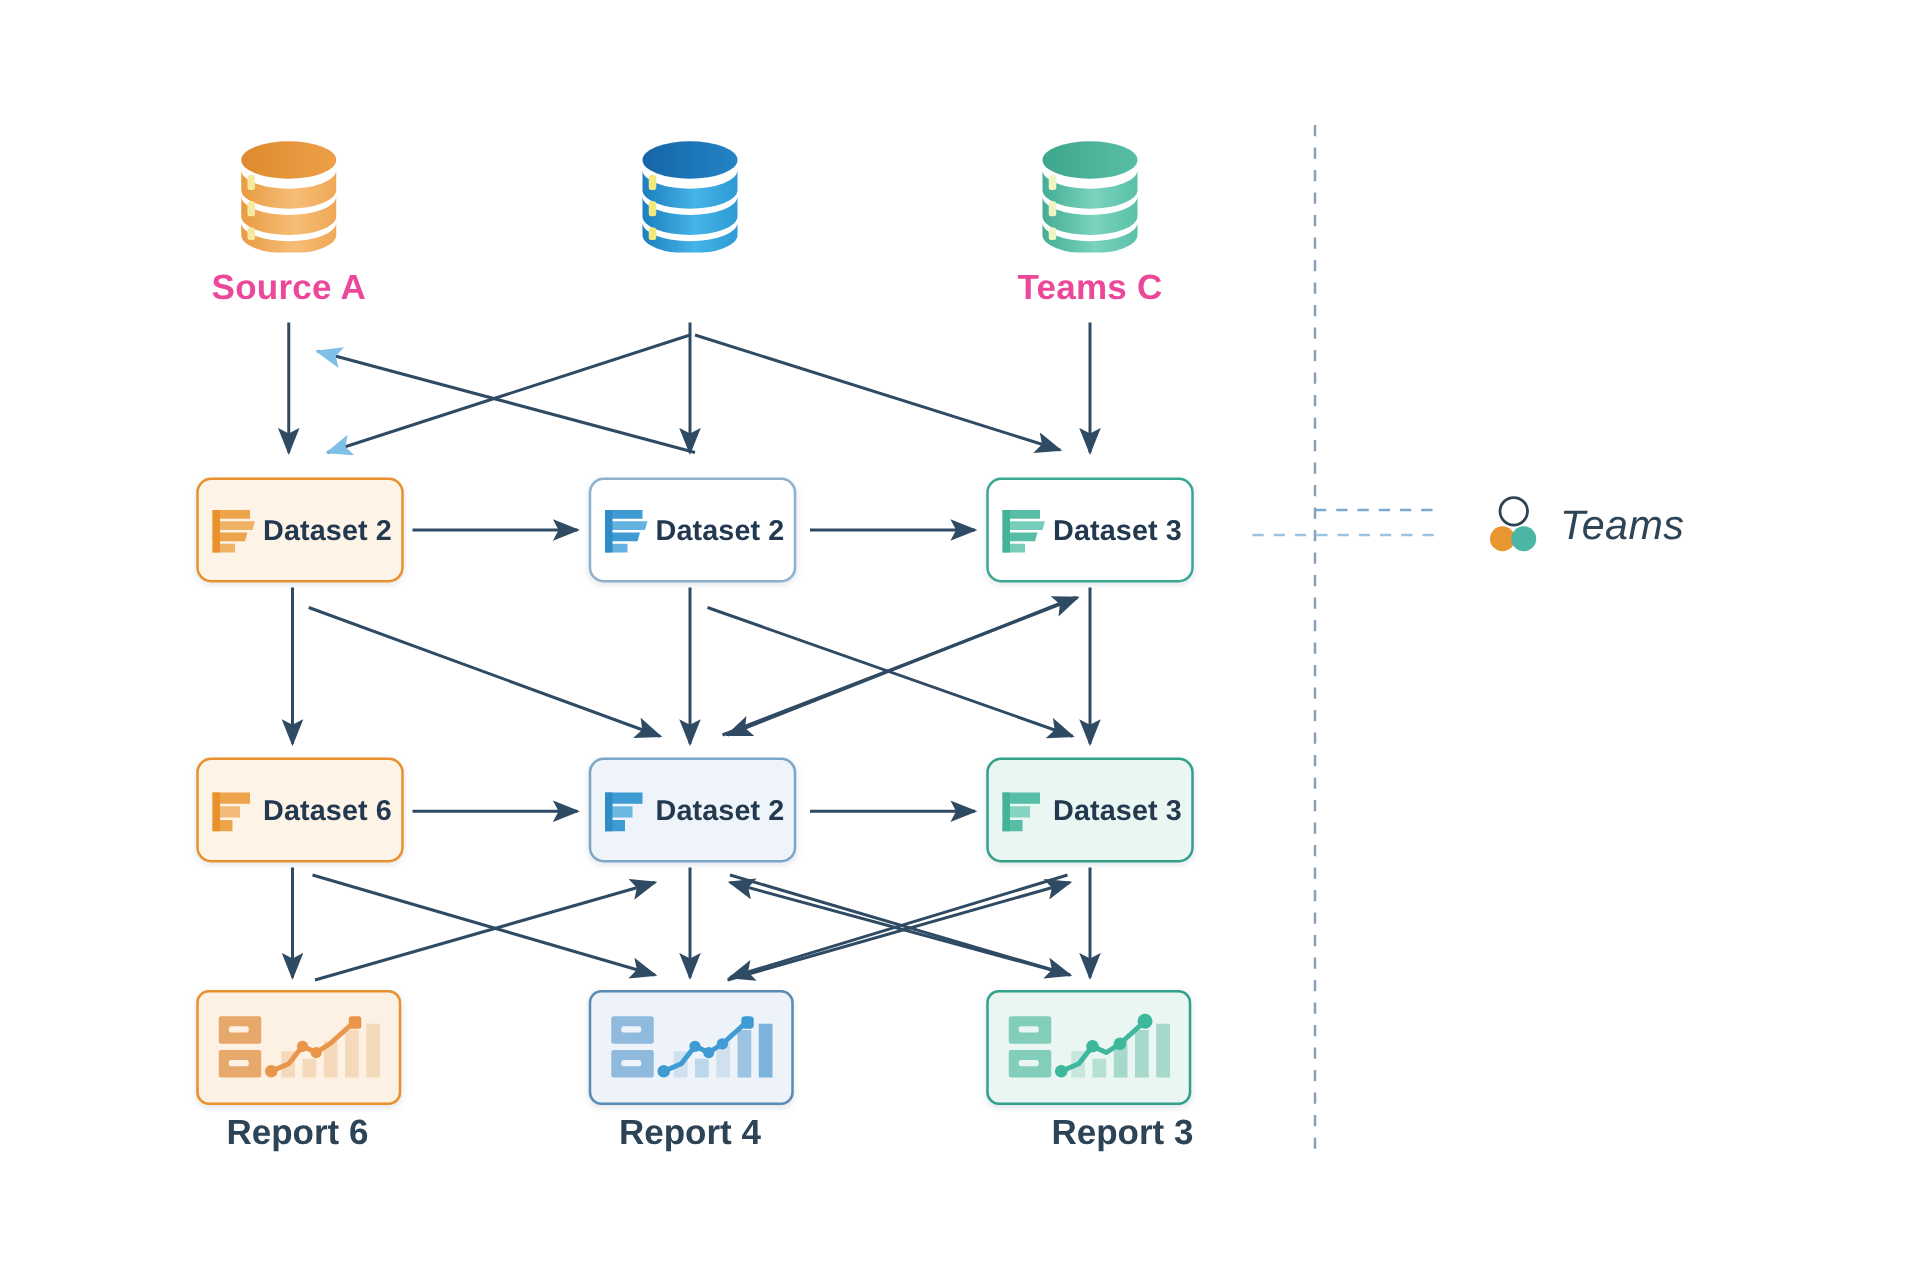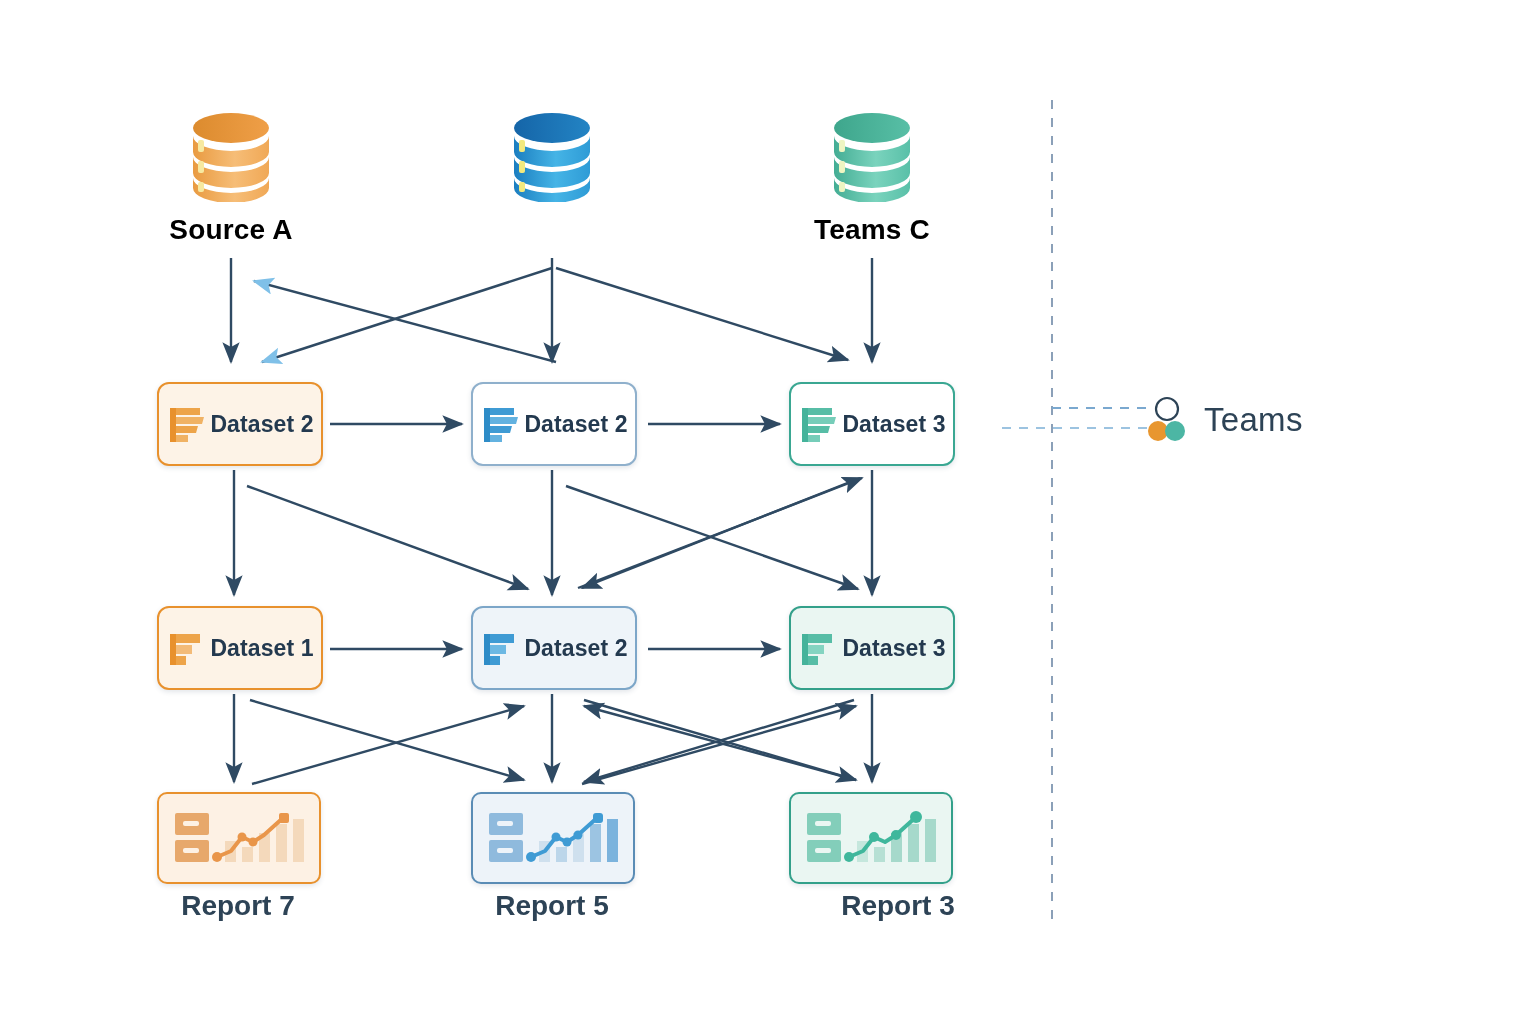--- a/index.html
+++ b/index.html
@@ -32,21 +32,21 @@
     width: 92px;
     height: 96px;
     margin: 0 auto;
     display: block;
   }
   .source-label {
     margin-top: 12px;
     font-size: 28px;
     font-weight: 600;
     letter-spacing: .2px;
-    color: #000000;
+    color: #ec4899;
     white-space: nowrap;
   }
 
   
   .card {
     position: absolute;
     width: 166px;
     height: 84px;
     border-radius: 12px;
     box-sizing: border-box;
@@ -298,21 +298,21 @@
 </div>
 
 <div class="card orange" style="left:157px; top:606px;">
   <div class="ds-inner">
     <svg width="42" height="44" viewBox="0 0 42 44">
       <rect x="4" y="8" width="30" height="9" fill="#eda44a"></rect>
       <rect x="4" y="19" width="22" height="9" fill="#f3bb78"></rect>
       <rect x="4" y="30" width="16" height="9" fill="#eda44a"></rect>
       <rect x="4" y="8" width="6" height="31" fill="#e8912d"></rect>
     </svg>
-    <span class="ds-label">Dataset 1</span>
+    <span class="ds-label">Dataset 6</span>
   </div>
 </div>
 
 <div class="card blue" style="left:471px; top:606px;">
   <div class="ds-inner">
     <svg width="42" height="44" viewBox="0 0 42 44">
       <rect x="4" y="8" width="30" height="9" fill="#3f9bd4"></rect>
       <rect x="4" y="19" width="22" height="9" fill="#6cb8e3"></rect>
       <rect x="4" y="30" width="16" height="9" fill="#3f9bd4"></rect>
       <rect x="4" y="8" width="6" height="31" fill="#2e8cc7"></rect>
@@ -344,42 +344,42 @@
     <rect x="88" y="26" width="11" height="29" fill="#f4d9bb"></rect>
     <rect x="105" y="17" width="11" height="38" fill="#f4d9bb"></rect>
     <rect x="122" y="12" width="11" height="43" fill="#f4d9bb"></rect>
     <polyline points="46,50 60,44 71,30 82,35 93,28 113,10" fill="none" stroke="#e9964a" stroke-width="4" stroke-linecap="round" stroke-linejoin="round"></polyline>
     <circle cx="46" cy="50" r="5" fill="#e9964a"></circle>
     <circle cx="71" cy="30" r="4.5" fill="#e9964a"></circle>
     <circle cx="82" cy="35" r="4.5" fill="#e9964a"></circle>
     <rect x="108" y="6" width="10" height="10" rx="2" fill="#e9964a"></rect>
   </svg>
 </div>
-<div class="report-label" style="left:128px; top:890px;">Report 7</div>
+<div class="report-label" style="left:128px; top:890px;">Report 6</div>
 
 <div class="report" style="left:471px; top:792px; border:2px solid #5a8cb5; background:#edf3f9;">
   <svg width="136" height="62" viewBox="0 0 136 62">
     <rect x="4" y="6" width="34" height="22" rx="2" fill="#8fbadd"></rect>
     <rect x="12" y="14" width="16" height="5" rx="2" fill="#edf3f9"></rect>
     <rect x="4" y="33" width="34" height="22" rx="2" fill="#8fbadd"></rect>
     <rect x="12" y="41" width="16" height="5" rx="2" fill="#edf3f9"></rect>
     <rect x="54" y="34" width="11" height="21" fill="#cfe0ee"></rect>
     <rect x="71" y="40" width="11" height="15" fill="#bcd6ea"></rect>
     <rect x="88" y="26" width="11" height="29" fill="#cfe0ee"></rect>
     <rect x="105" y="17" width="11" height="38" fill="#9cc4e2"></rect>
     <rect x="122" y="12" width="11" height="43" fill="#7bb3dd"></rect>
     <polyline points="46,50 60,44 71,30 82,35 93,28 113,10" fill="none" stroke="#3f9bd4" stroke-width="4" stroke-linecap="round" stroke-linejoin="round"></polyline>
     <circle cx="46" cy="50" r="5" fill="#3f9bd4"></circle>
     <circle cx="71" cy="30" r="4.5" fill="#3f9bd4"></circle>
     <circle cx="82" cy="35" r="4.5" fill="#3f9bd4"></circle>
     <circle cx="93" cy="28" r="4.5" fill="#3f9bd4"></circle>
     <rect x="108" y="6" width="10" height="10" rx="3" fill="#3f9bd4"></rect>
   </svg>
 </div>
-<div class="report-label" style="left:442px; top:890px;">Report 5</div>
+<div class="report-label" style="left:442px; top:890px;">Report 4</div>
 
 <div class="report" style="left:789px; top:792px; border:2px solid #33a08a; background:#eaf6f2;">
   <svg width="136" height="62" viewBox="0 0 136 62">
     <rect x="4" y="6" width="34" height="22" rx="2" fill="#83ceba"></rect>
     <rect x="12" y="14" width="16" height="5" rx="2" fill="#eaf6f2"></rect>
     <rect x="4" y="33" width="34" height="22" rx="2" fill="#83ceba"></rect>
     <rect x="12" y="41" width="16" height="5" rx="2" fill="#eaf6f2"></rect>
     <rect x="54" y="34" width="11" height="21" fill="#c5e7dd"></rect>
     <rect x="71" y="40" width="11" height="15" fill="#b6e0d4"></rect>
     <rect x="88" y="26" width="11" height="29" fill="#a6d9cb"></rect>
@@ -387,20 +387,20 @@
     <rect x="122" y="12" width="11" height="43" fill="#a6d9cb"></rect>
     <polyline points="46,50 60,44 71,30 82,35 93,28 113,10" fill="none" stroke="#3fb79c" stroke-width="4" stroke-linecap="round" stroke-linejoin="round"></polyline>
     <circle cx="46" cy="50" r="5" fill="#3fb79c"></circle>
     <circle cx="71" cy="30" r="5" fill="#3fb79c"></circle>
     <circle cx="93" cy="28" r="5" fill="#3fb79c"></circle>
     <circle cx="113" cy="10" r="6" fill="#3fb79c"></circle>
   </svg>
 </div>
 <div class="report-label" style="left:788px; top:890px;">Report 3</div>
 
-<div class="teams-legend" style="left:1144px; top:396px;">
+<div class="teams-legend" style="left:1188px; top:396px;font-style:italic;">
   <svg width="46" height="48" viewBox="0 0 46 48">
     <circle cx="23" cy="13" r="11" fill="#ffffff" stroke="#2d4356" stroke-width="2.2"></circle>
     <circle cx="14" cy="35" r="10" fill="#e8962f"></circle>
     <circle cx="31" cy="35" r="10" fill="#4cb6a4"></circle>
   </svg>
   <span class="teams-label">Teams</span>
 </div>
 
 </body></html>

